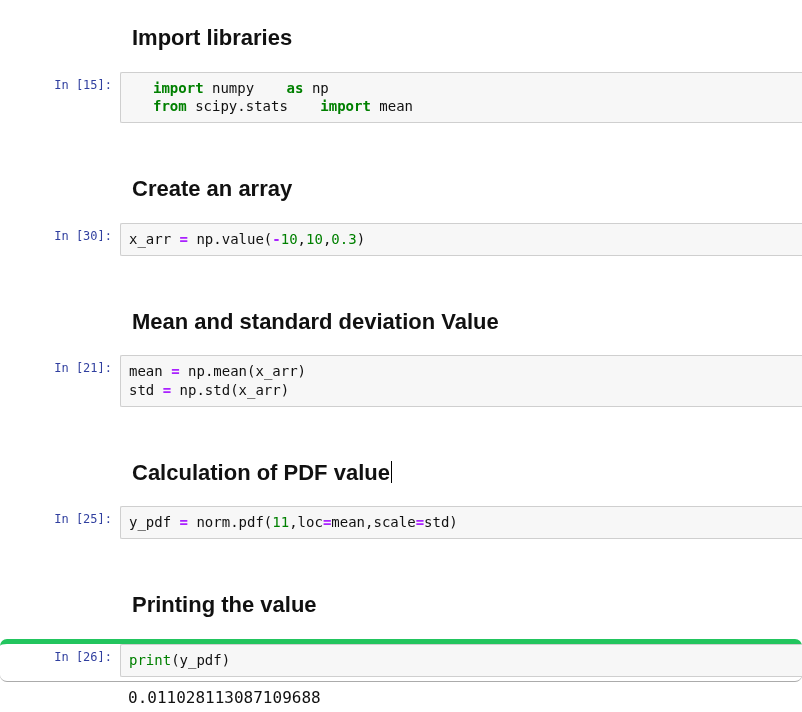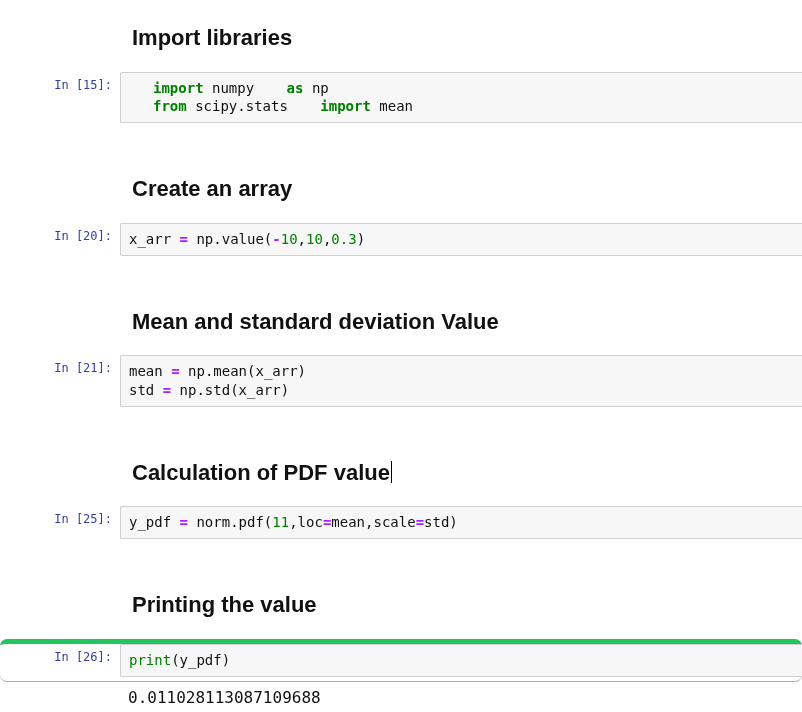--- a/index.html
+++ b/index.html
@@ -111,21 +111,21 @@
     <div class="spacer-small"></div>
     <div class="spacer"></div>
     <div class="cell">
       <div class="prompt empty">.</div>
       <div class="content markdown-wrap">
         <div class="markdown-heading">Create an array</div>
       </div>
     </div>
     <div>
       <div class="cell">
-        <div class="prompt">In [20]:</div>
+        <div class="prompt">In [30]:</div>
         <div class="content">
           <div class="code-input"><span>x_arr </span><span class="op">=</span><span> np.value(</span><span class="op">-</span><span class="num">10</span><span>,</span><span class="num">10</span><span>,</span><span class="num">0.3</span><span>)</span></div>
         </div>
       </div>
     </div>
     <div class="spacer-small"></div>
     <div class="spacer"></div>
     <div class="cell">
       <div class="prompt empty">.</div>
       <div class="content markdown-wrap">

